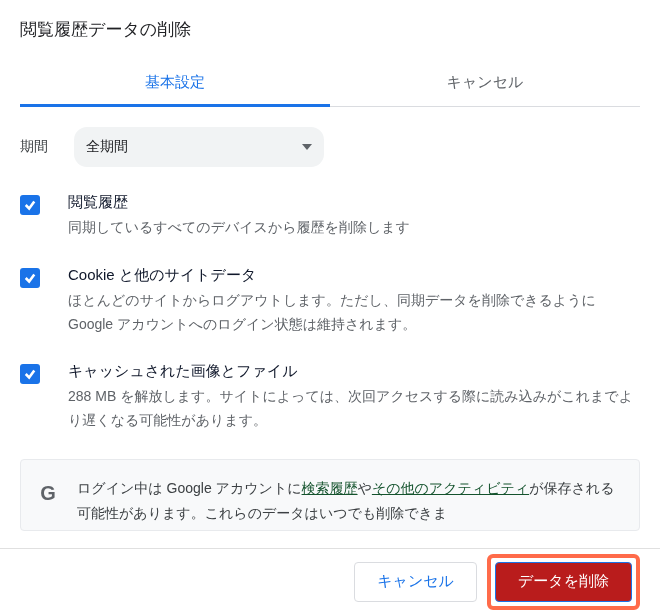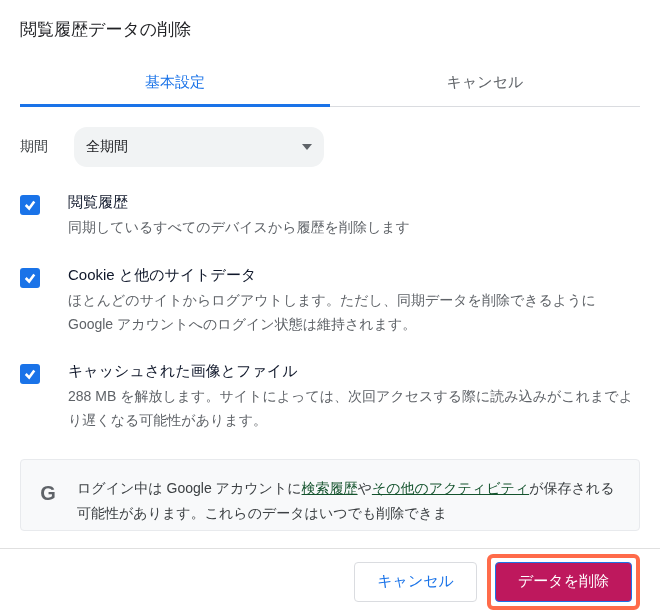--- a/index.html
+++ b/index.html
@@ -143,21 +143,21 @@
       display: flex;
       align-items: center;
       justify-content: center;
     }
     .btn-cancel {
       background: #fff;
       border: 1px solid #dadce0;
       color: #1a73e8;
     }
     .btn-primary {
-      background: #be185d;
+      background: #b91c1c;
       border: 1px solid #1a73e8;
       color: #fff;
     }
     .highlight {
       border: 4px solid #ff6b4a;
       border-radius: 6px;
       padding: 4px;
     }
   </style>
 </head>

